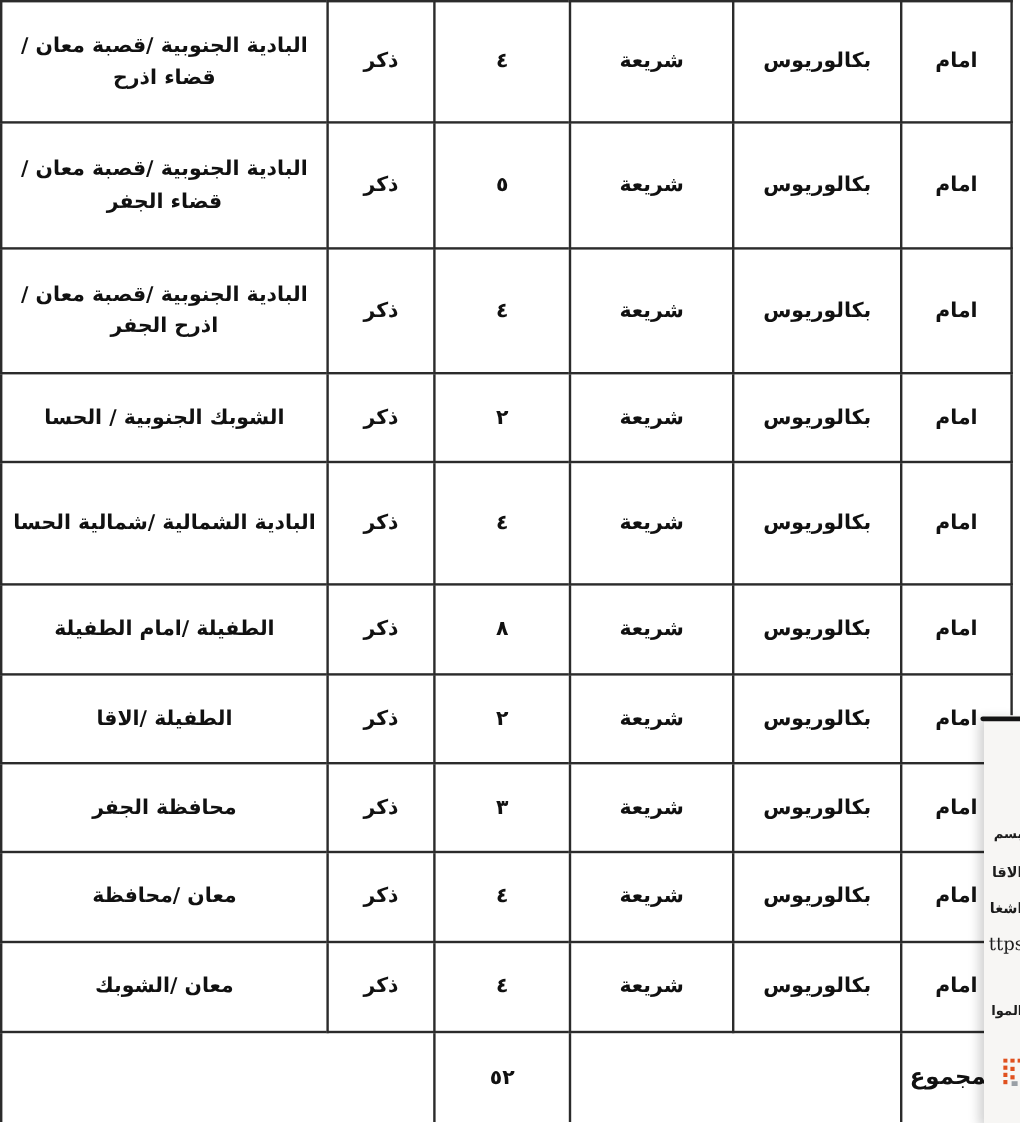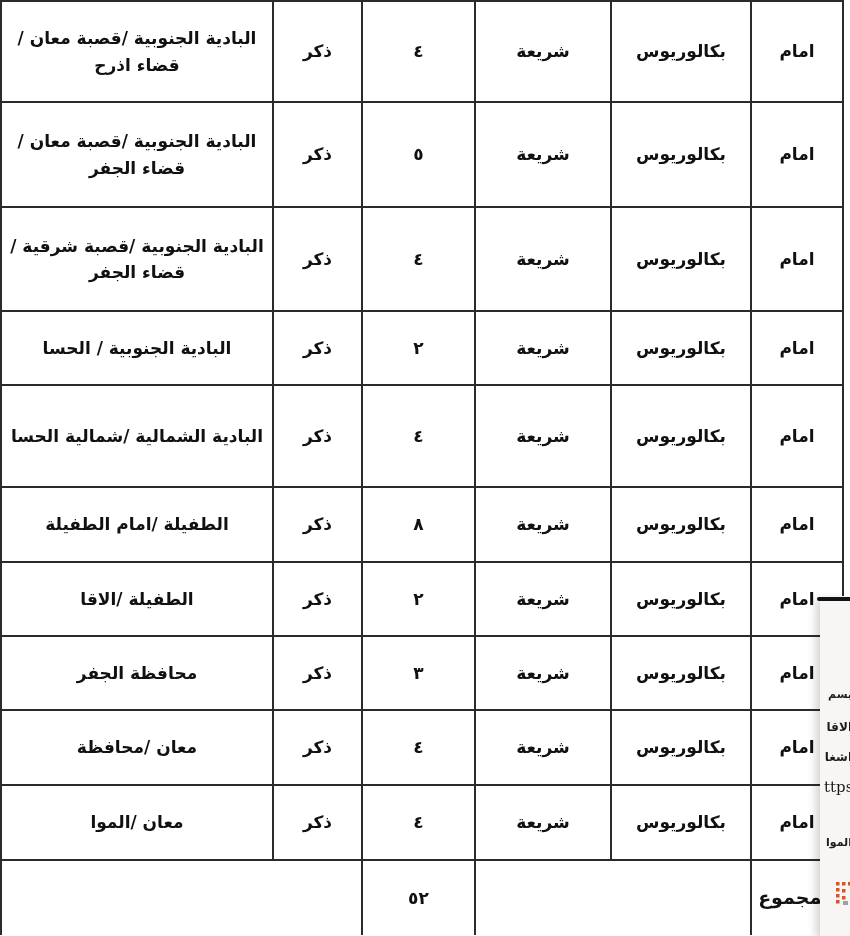--- a/index.html
+++ b/index.html
@@ -79,29 +79,29 @@
       <td class="count">٥</td>
       <td class="gender">ذكر</td>
       <td class="region">البادية الجنوبية /قصبة معان /قضاء الجفر</td>
     </tr>
     <tr style="height:104px">
       <td class="job">امام</td>
       <td class="degree">بكالوريوس</td>
       <td class="major">شريعة</td>
       <td class="count">٤</td>
       <td class="gender">ذكر</td>
-      <td class="region">البادية الجنوبية /قصبة شرقية /قضاء الجفر</td>
+      <td class="region">البادية الجنوبية /قصبة معان /اذرح الجفر</td>
     </tr>
     <tr style="height:74px">
       <td class="job">امام</td>
       <td class="degree">بكالوريوس</td>
       <td class="major">شريعة</td>
       <td class="count">٢</td>
       <td class="gender">ذكر</td>
-      <td class="region">البادية الجنوبية / الحسا</td>
+      <td class="region">الشوبك الجنوبية / الحسا</td>
     </tr>
     <tr style="height:102px">
       <td class="job">امام</td>
       <td class="degree">بكالوريوس</td>
       <td class="major">شريعة</td>
       <td class="count">٤</td>
       <td class="gender">ذكر</td>
       <td class="region">البادية الشمالية /شمالية الحسا</td>
     </tr>
     <tr style="height:75px">
@@ -135,21 +135,21 @@
       <td class="count">٤</td>
       <td class="gender">ذكر</td>
       <td class="region">معان /محافظة</td>
     </tr>
     <tr style="height:75px">
       <td class="job">امام</td>
       <td class="degree">بكالوريوس</td>
       <td class="major">شريعة</td>
       <td class="count">٤</td>
       <td class="gender">ذكر</td>
-      <td class="region">معان /الموا</td>
+      <td class="region">معان /الشوبك</td>
     </tr>
     <tr class="total-row" style="height:75px">
       <td class="total-label">المجموع</td>
       <td colspan="2"></td>
       <td class="count">٥٢</td>
       <td colspan="2"></td>
     </tr>
   </tbody>
 </table>
 

